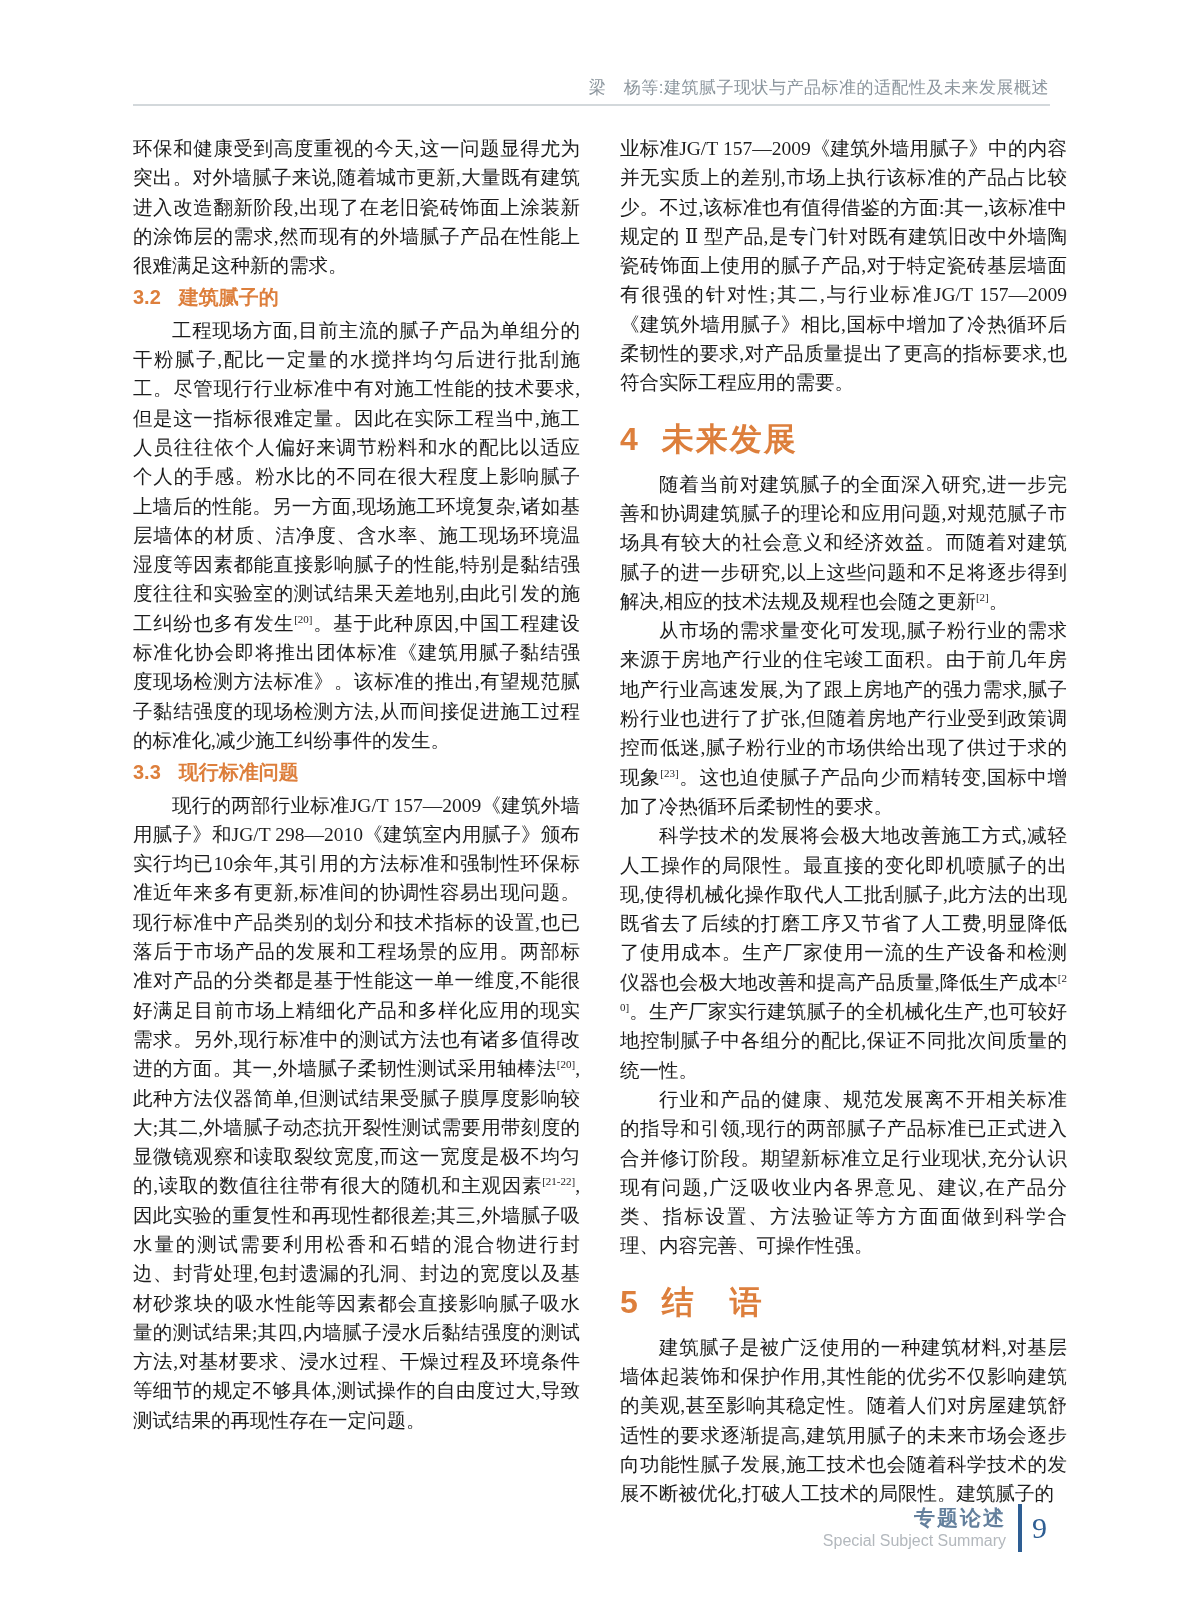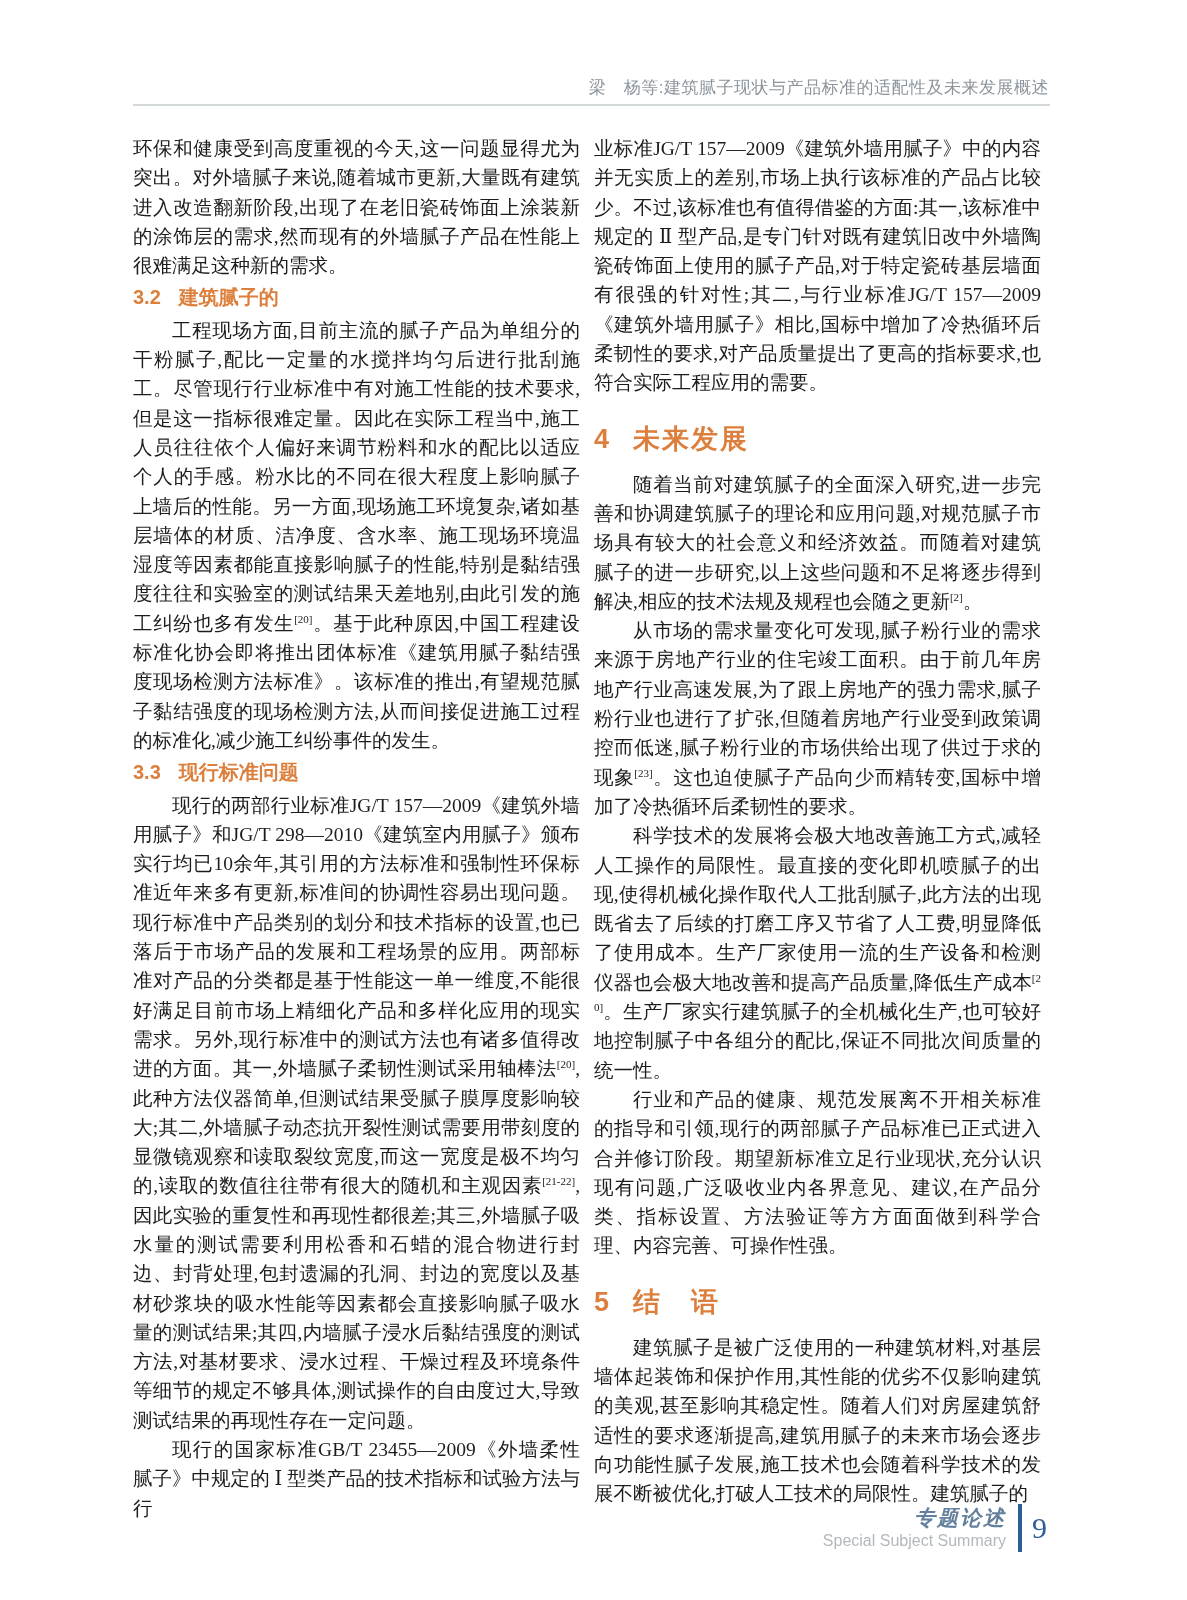--- a/index.html
+++ b/index.html
@@ -17,21 +17,21 @@
     font-family:Liberation Sans, sans-serif;
     font-size:17px;color:#8b959d;letter-spacing:.5px;
   }
   .head-rule{
     position:absolute;left:133px;right:137px;top:104px;
     height:2px;background:#d3d8db;
   }
   
   .content{
     position:absolute;left:133px;top:134px;width:917px;
-    display:flex;gap:14px;
+    display:flex;gap:40px;
   }
   .col{width:447px;flex:0 0 447px;}
   p.body{
     margin:0;font-size:19.5px;line-height:29.3px;
     text-align:justify;text-justify:inter-ideograph;
     word-break:break-all;
   }
   p.indent{text-indent:2em;}
   sup.cite{
     font-size:11px;line-height:0;vertical-align:7px;
@@ -40,35 +40,35 @@
   
   .h-sub{
     font-family:"Liberation Sans","DejaVu Sans",sans-serif;
     color:#dd7f3c;font-weight:bold;font-size:20px;
     line-height:29.3px;margin:3px 0 3px 0;
   }
   .h-sub .num{margin-right:18px;}
   
   .h-main{
     font-family:"Liberation Sans","DejaVu Sans",sans-serif;
-    color:#dd7f3c;font-weight:bold;font-size:27px;
+    color:#dd7f3c;font-weight:bold;font-size:32px;
     line-height:34px;margin:24px 0 14px 0;letter-spacing:2px;
   }
   .h-main .num{margin-right:24px;letter-spacing:0;}
   
   .footer{
     position:absolute;right:140px;bottom:48px;
     display:flex;align-items:center;
   }
   .footer-text{
     text-align:right;
     font-family:"Liberation Sans","DejaVu Sans",sans-serif;
     line-height:1.15;
   }
-  .footer-cn{font-size:21px;font-weight:bold;color:#64809d;letter-spacing:2px;font-style:italic;}
+  .footer-cn{font-size:21px;font-weight:bold;color:#64809d;letter-spacing:2px;}
   .footer-en{font-size:16px;color:#b3b8bd;margin-top:2px;}
   .footer-bar{
     width:4px;height:48px;background:#2e5e93;
     margin:0 10px 0 12px;
   }
   .footer-page{
     font-family:"Liberation Serif","DejaVu Serif",serif;
     font-size:30px;color:#2e5e93;
   }
 </style>
@@ -84,21 +84,20 @@
     <p class="body">环保和健康受到高度重视的今天,这一问题显得尤为突出。对外墙腻子来说,随着城市更新,大量既有建筑进入改造翻新阶段,出现了在老旧瓷砖饰面上涂装新的涂饰层的需求,然而现有的外墙腻子产品在性能上很难满足这种新的需求。</p>
 
     <div class="h-sub"><span class="num">3.2</span><span>建筑腻子的</span></div>
 
     <p class="body indent"><span>工程现场方面,目前主流的腻子产品为单组分的干粉腻子,配比一定量的水搅拌均匀后进行批刮施工。尽管现行行业标准中有对施工性能的技术要求,但是这一指标很难定量。因此在实际工程当中,施工人员往往依个人偏好来调节粉料和水的配比以适应个人的手感。粉水比的不同在很大程度上影响腻子上墙后的性能。另一方面,现场施工环境复杂,诸如基层墙体的材质、洁净度、含水率、施工现场环境温湿度等因素都能直接影响腻子的性能,特别是黏结强度往往和实验室的测试结果天差地别,由此引发的施工纠纷也多有发生</span><sup class="cite">[20]</sup><span>。基于此种原因,中国工程建设标准化协会即将推出团体标准《建筑用腻子黏结强度现场检测方法标准》。该标准的推出,有望规范腻子黏结强度的现场检测方法,从而间接促进施工过程的标准化,减少施工纠纷事件的发生。</span></p>
 
     <div class="h-sub"><span class="num">3.3</span><span>现行标准问题</span></div>
 
     <p class="body indent"><span>现行的两部行业标准JG/T 157—2009《建筑外墙用腻子》和JG/T 298—2010《建筑室内用腻子》颁布实行均已10余年,其引用的方法标准和强制性环保标准近年来多有更新,标准间的协调性容易出现问题。现行标准中产品类别的划分和技术指标的设置,也已落后于市场产品的发展和工程场景的应用。两部标准对产品的分类都是基于性能这一单一维度,不能很好满足目前市场上精细化产品和多样化应用的现实需求。另外,现行标准中的测试方法也有诸多值得改进的方面。其一,外墙腻子柔韧性测试采用轴棒法</span><sup class="cite">[20]</sup><span>,此种方法仪器简单,但测试结果受腻子膜厚度影响较大;其二,外墙腻子动态抗开裂性测试需要用带刻度的显微镜观察和读取裂纹宽度,而这一宽度是极不均匀的,读取的数值往往带有很大的随机和主观因素</span><sup class="cite">[21-22]</sup><span>,因此实验的重复性和再现性都很差;其三,外墙腻子吸水量的测试需要利用松香和石蜡的混合物进行封边、封背处理,包封遗漏的孔洞、封边的宽度以及基材砂浆块的吸水性能等因素都会直接影响腻子吸水量的测试结果;其四,内墙腻子浸水后黏结强度的测试方法,对基材要求、浸水过程、干燥过程及环境条件等细节的规定不够具体,测试操作的自由度过大,导致测试结果的再现性存在一定问题。</span></p>
 
-    <p class="body indent">现行的国家标准GB/T 23455—2009《外墙柔性腻子》中规定的 Ⅰ 型类产品的技术指标和试验方法与行</p>
   </div>
 
   <div class="col">
     <p class="body">业标准JG/T 157—2009《建筑外墙用腻子》中的内容并无实质上的差别,市场上执行该标准的产品占比较少。不过,该标准也有值得借鉴的方面:其一,该标准中规定的 Ⅱ 型产品,是专门针对既有建筑旧改中外墙陶瓷砖饰面上使用的腻子产品,对于特定瓷砖基层墙面有很强的针对性;其二,与行业标准JG/T 157—2009《建筑外墙用腻子》相比,国标中增加了冷热循环后柔韧性的要求,对产品质量提出了更高的指标要求,也符合实际工程应用的需要。</p>
 
     <div class="h-main"><span class="num">4</span><span>未来发展</span></div>
 
     <p class="body indent"><span>随着当前对建筑腻子的全面深入研究,进一步完善和协调建筑腻子的理论和应用问题,对规范腻子市场具有较大的社会意义和经济效益。而随着对建筑腻子的进一步研究,以上这些问题和不足将逐步得到解决,相应的技术法规及规程也会随之更新</span><sup class="cite">[2]</sup><span>。</span></p>
 
     <p class="body indent"><span>从市场的需求量变化可发现,腻子粉行业的需求来源于房地产行业的住宅竣工面积。由于前几年房地产行业高速发展,为了跟上房地产的强力需求,腻子粉行业也进行了扩张,但随着房地产行业受到政策调控而低迷,腻子粉行业的市场供给出现了供过于求的现象</span><sup class="cite">[23]</sup><span>。这也迫使腻子产品向少而精转变,国标中增加了冷热循环后柔韧性的要求。</span></p>

